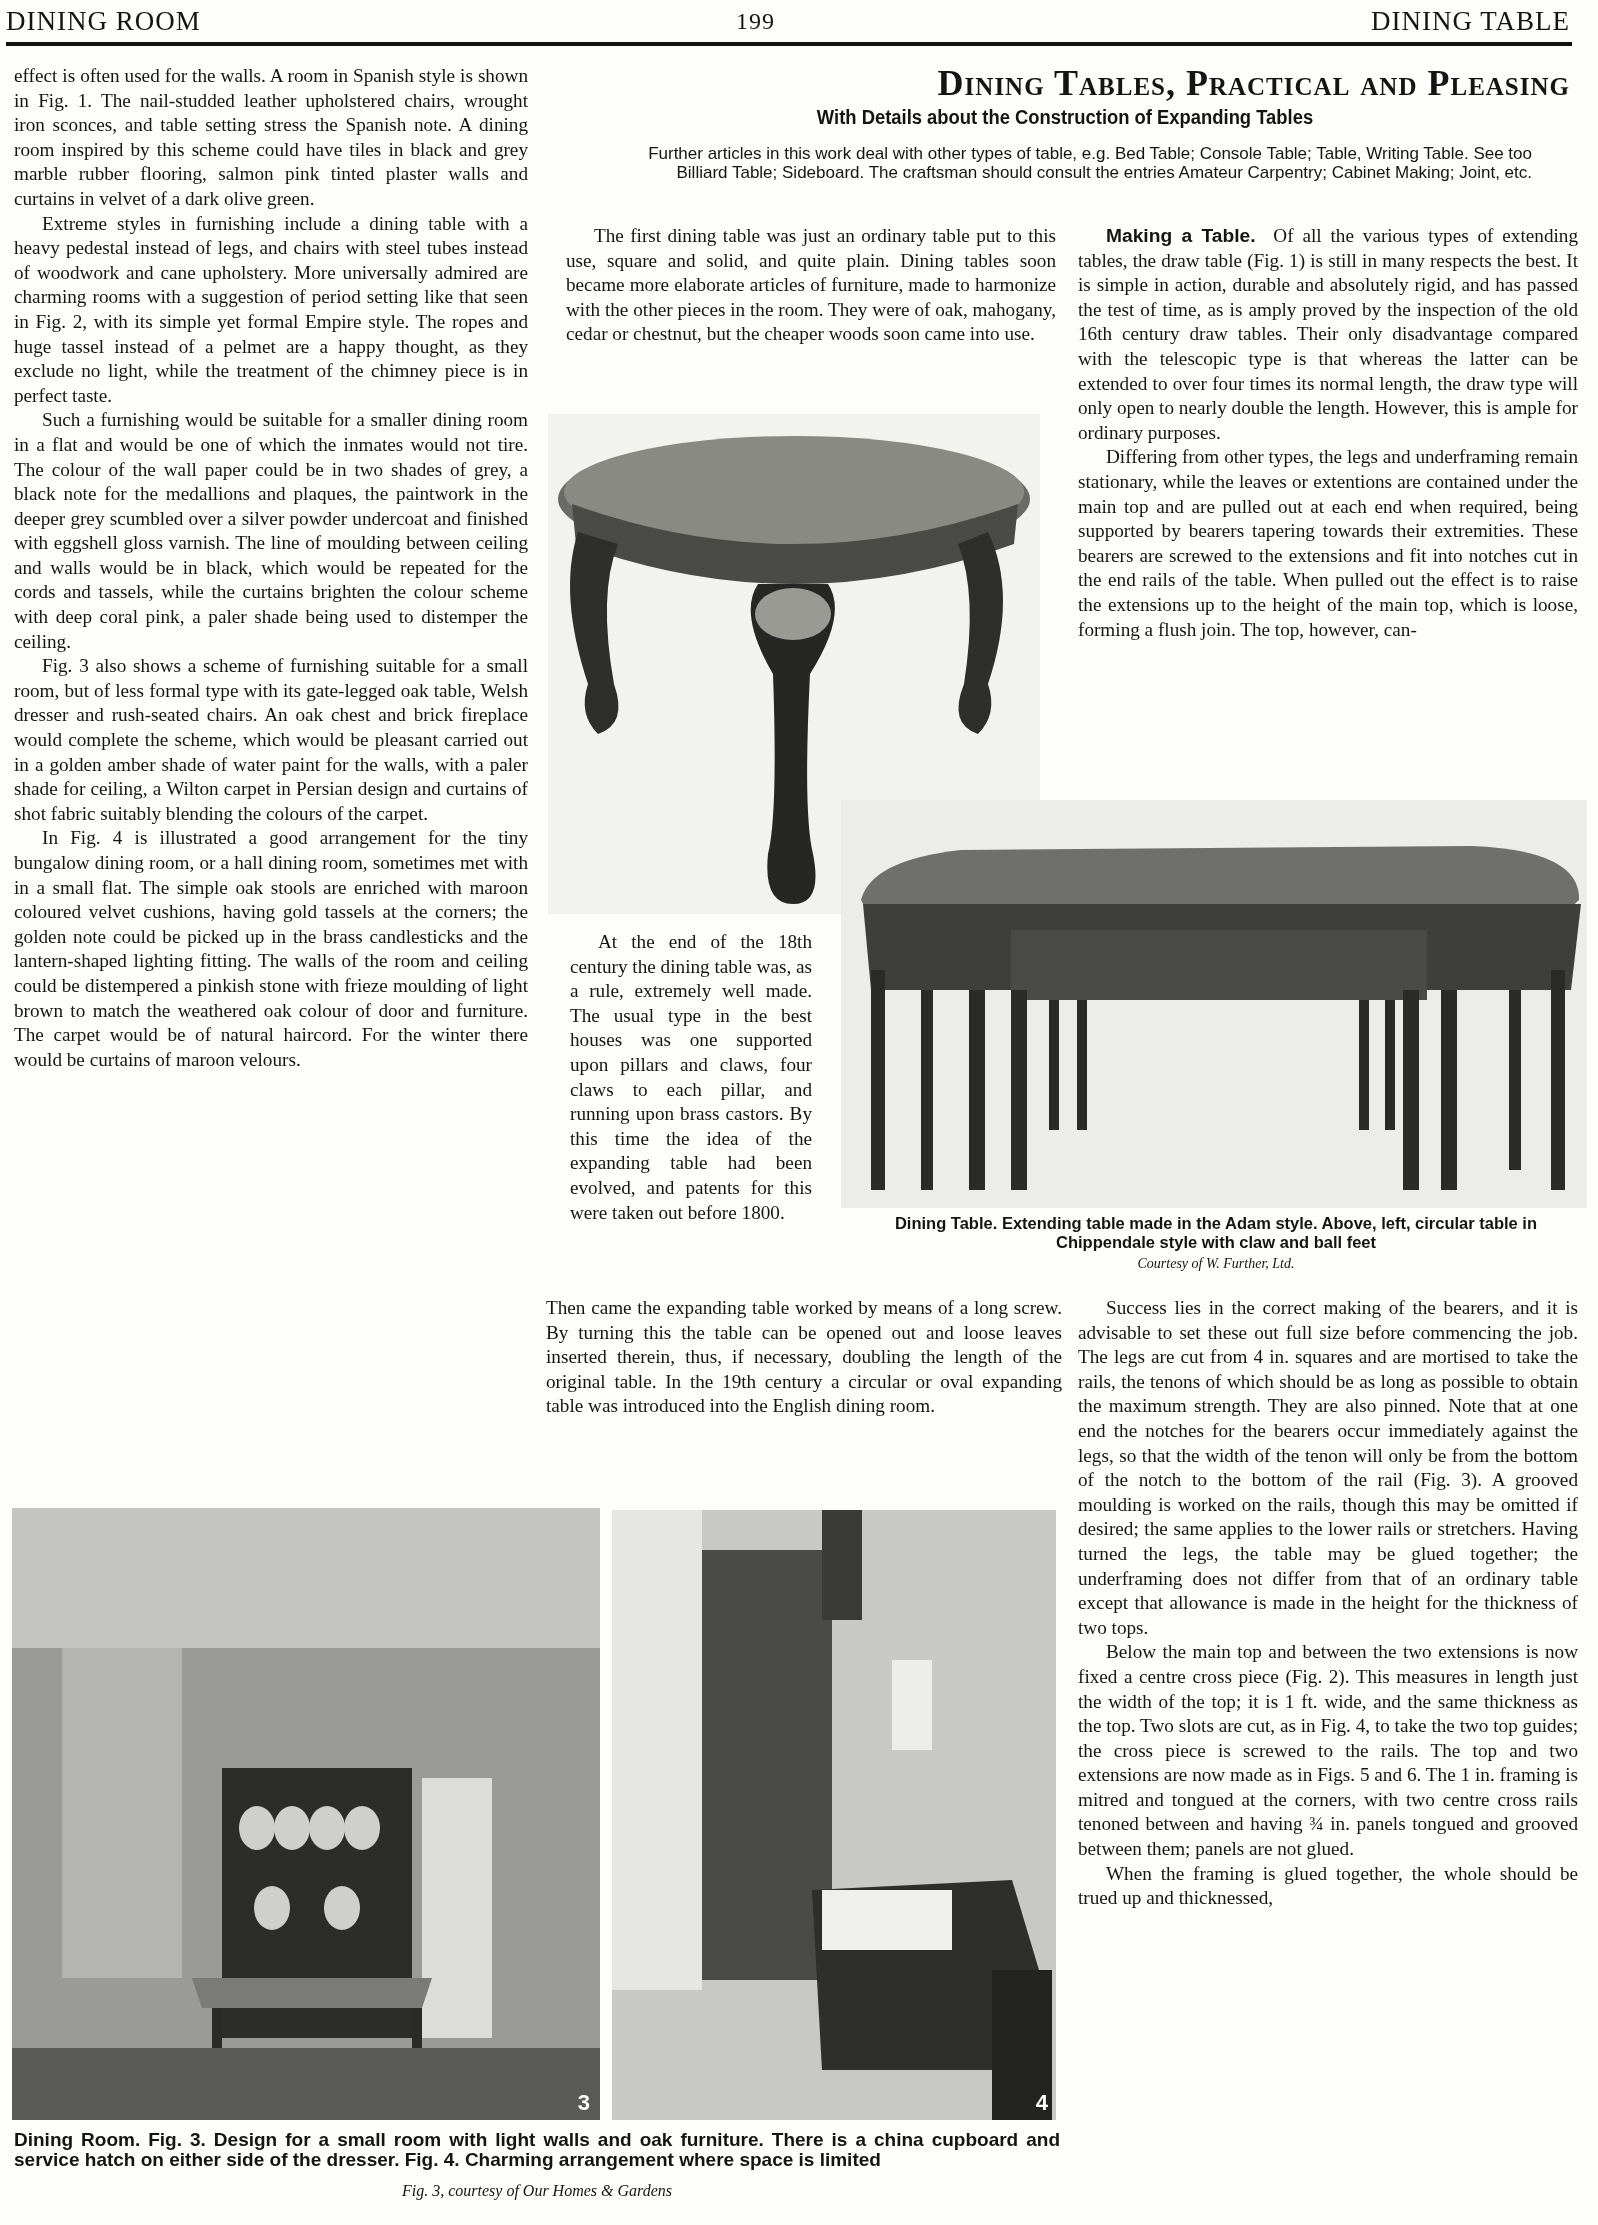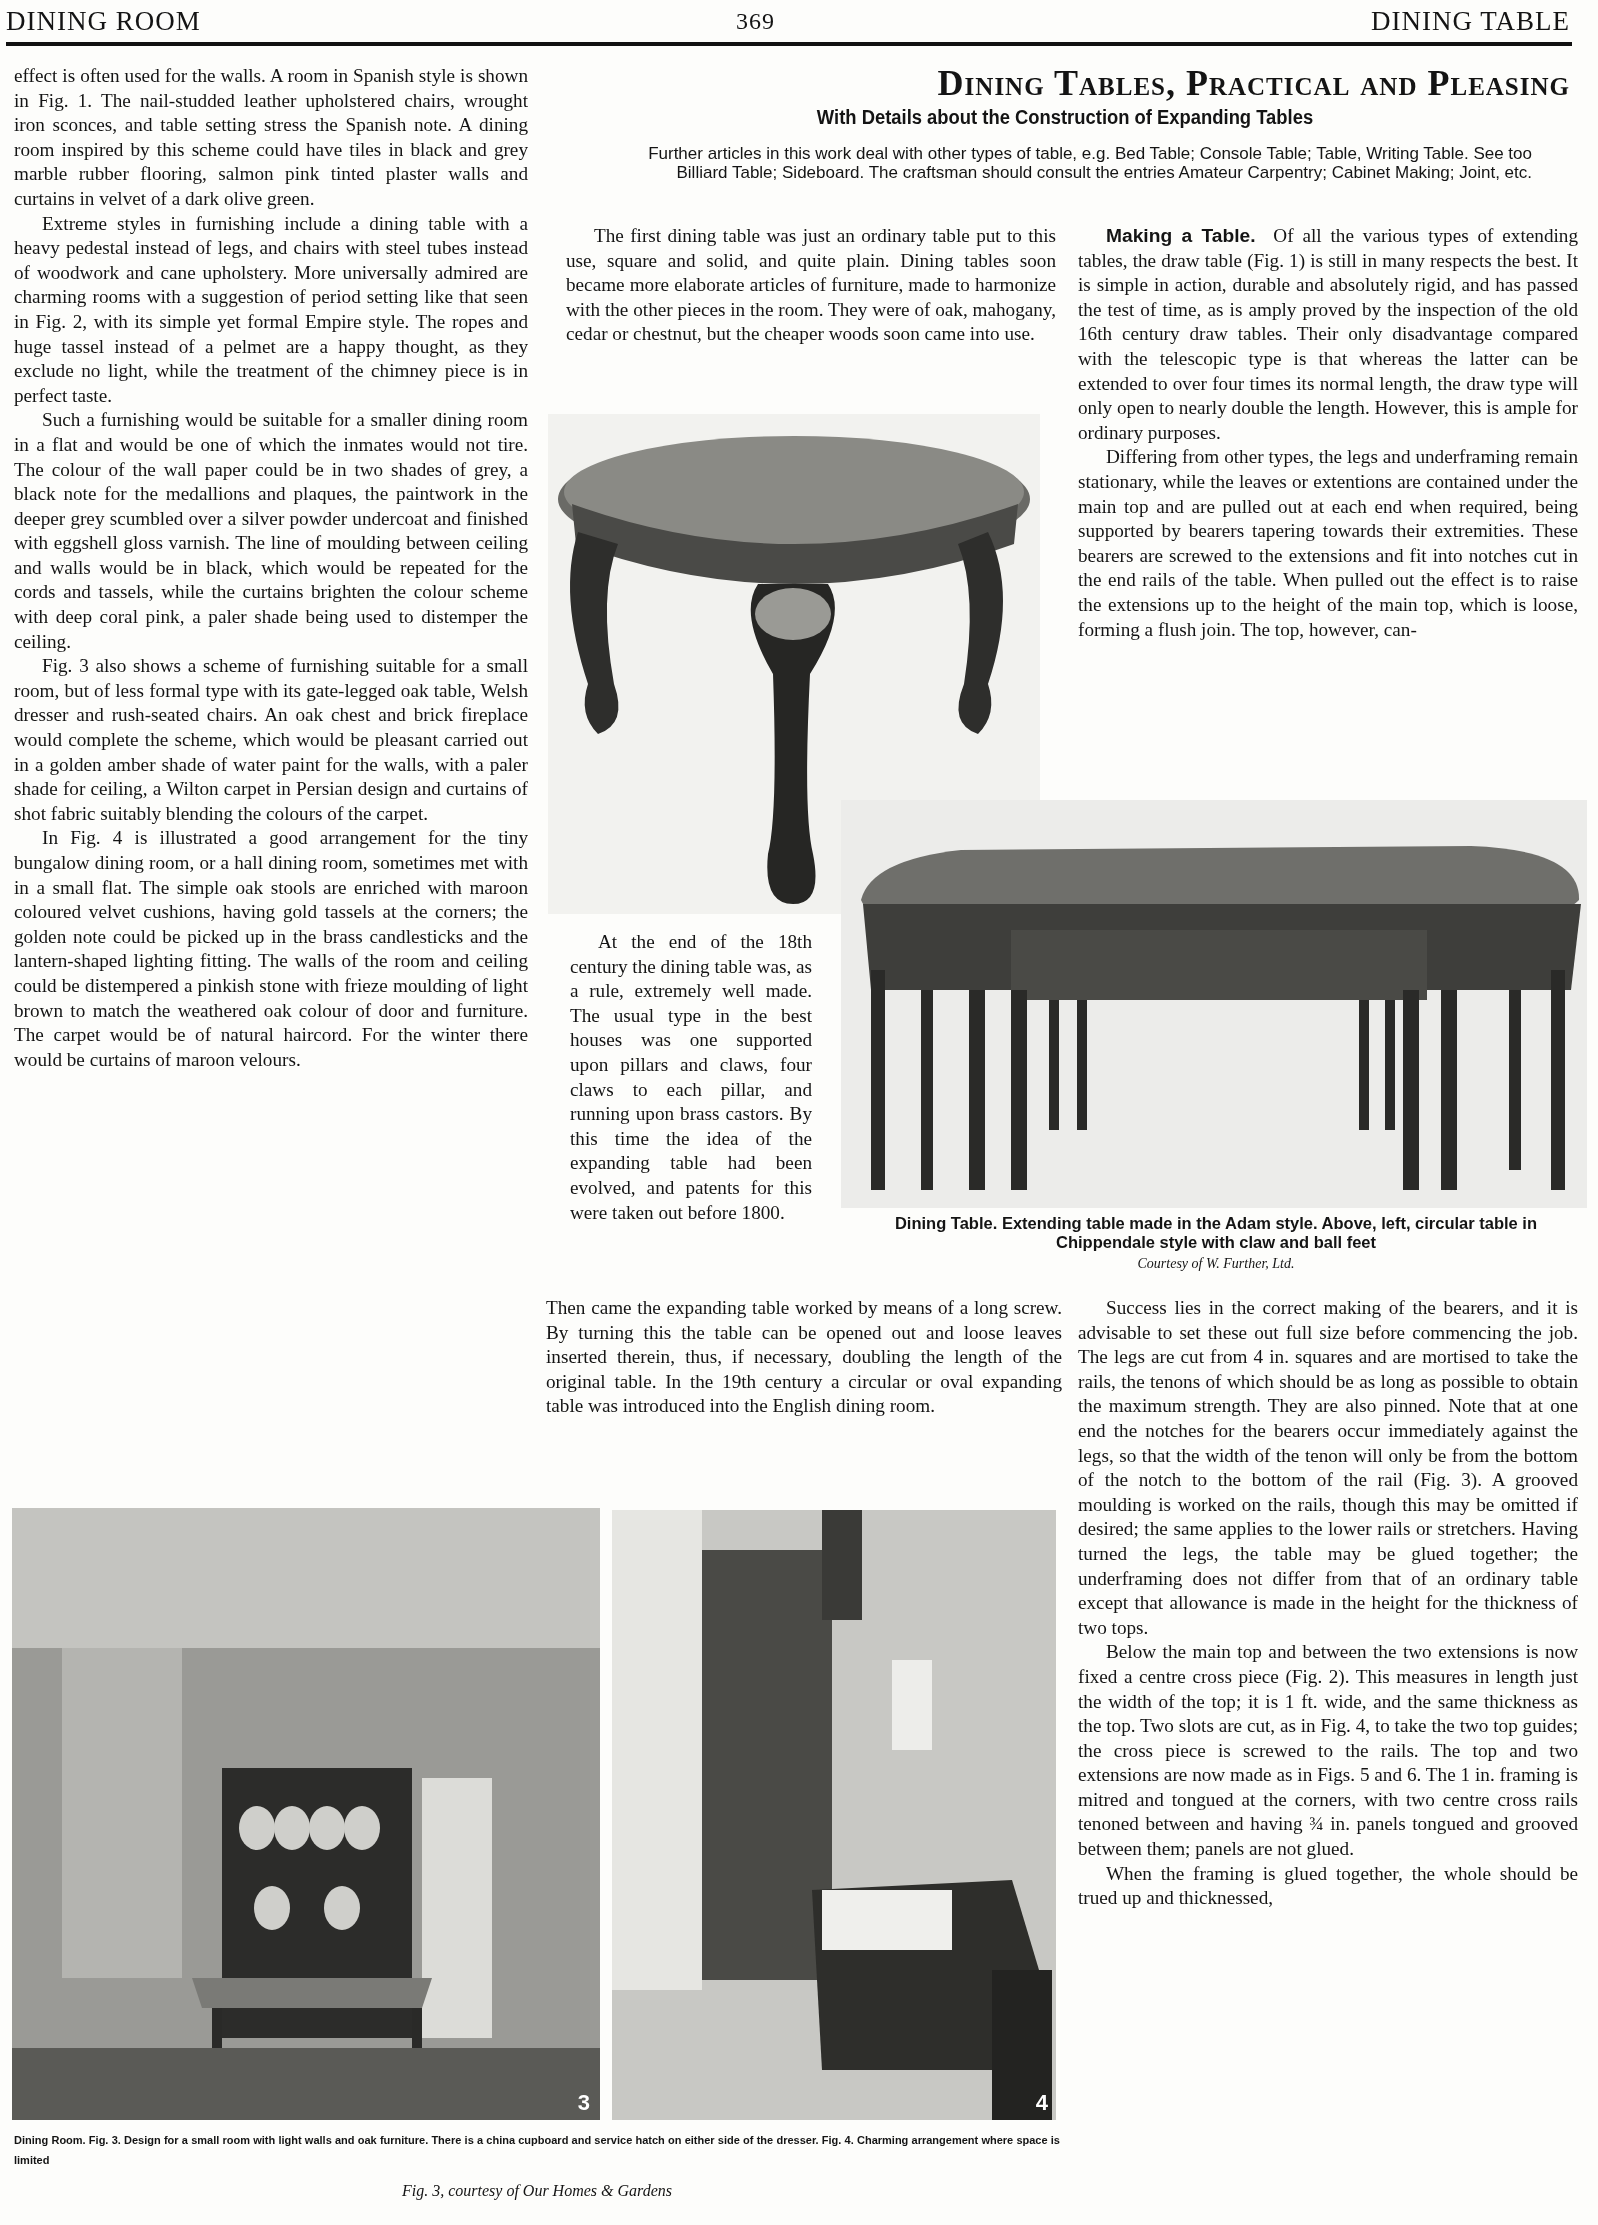--- a/index.html
+++ b/index.html
@@ -31,28 +31,28 @@
   .photo svg{width:100%;height:100%;display:block;}
   #fig-round{left:548px;top:414px;width:492px;height:500px;background:#f2f2ef;}
   #fig-adam{left:841px;top:800px;width:746px;height:408px;background:#ececea;}
   #cap-adam{left:846px;top:1214px;width:740px;text-align:center;
             font-family:"Liberation Sans",sans-serif;font-weight:bold;font-size:16.5px;line-height:19px;}
   #cap-adam-credit{left:846px;top:1256px;width:740px;text-align:center;font-style:italic;font-size:14px;}
   #fig3{left:12px;top:1508px;width:588px;height:612px;background:#8c8c88;}
   #fig4{left:612px;top:1510px;width:444px;height:610px;background:#b8b8b4;}
   .fignum{position:absolute;color:#fff;font-weight:bold;font-family:"Liberation Sans",sans-serif;font-size:22px;}
   #cap-rooms{left:14px;top:2130px;width:1046px;text-align:justify;
-             font-family:"Liberation Sans",sans-serif;font-weight:bold;font-size:11px;line-height:20px;}
+             font-family:"Liberation Sans",sans-serif;font-weight:bold;font-size:19px;line-height:20px;}
   #cap-rooms-credit{left:14px;top:2182px;width:1046px;text-align:center;font-style:italic;font-size:16px;}
 </style>
 </head>
 <body>
 
 <div class="abs running" id="rh-left">DINING ROOM</div>
-<div class="abs running" id="page-num">369</div>
+<div class="abs running" id="page-num">199</div>
 <div class="abs running" id="rh-right">DINING TABLE</div>
 <div class="abs" id="top-rule"></div>
 
 <div class="col" id="col-left">
   <p>effect is often used for the walls. A room in Spanish style is shown in Fig. 1. The nail-studded leather upholstered chairs, wrought iron sconces, and table setting stress the Spanish note. A dining room inspired by this scheme could have tiles in black and grey marble rubber flooring, salmon pink tinted plaster walls and curtains in velvet of a dark olive green.</p>
   <p class="ind">Extreme styles in furnishing include a dining table with a heavy pedestal instead of legs, and chairs with steel tubes instead of woodwork and cane upholstery. More universally admired are charming rooms with a suggestion of period setting like that seen in Fig. 2, with its simple yet formal Empire style. The ropes and huge tassel instead of a pelmet are a happy thought, as they exclude no light, while the treatment of the chimney piece is in perfect taste.</p>
   <p class="ind">Such a furnishing would be suitable for a smaller dining room in a flat and would be one of which the inmates would not tire. The colour of the wall paper could be in two shades of grey, a black note for the medallions and plaques, the paintwork in the deeper grey scumbled over a silver powder undercoat and finished with eggshell gloss varnish. The line of moulding between ceiling and walls would be in black, which would be repeated for the cords and tassels, while the curtains brighten the colour scheme with deep coral pink, a paler shade being used to distemper the ceiling.</p>
   <p class="ind">Fig. 3 also shows a scheme of furnishing suitable for a small room, but of less formal type with its gate-legged oak table, Welsh dresser and rush-seated chairs. An oak chest and brick fireplace would complete the scheme, which would be pleasant carried out in a golden amber shade of water paint for the walls, with a paler shade for ceiling, a Wilton carpet in Persian design and curtains of shot fabric suitably blending the colours of the carpet.</p>
   <p class="ind">In Fig. 4 is illustrated a good arrangement for the tiny bungalow dining room, or a hall dining room, sometimes met with in a small flat. The simple oak stools are enriched with maroon coloured velvet cushions, having gold tassels at the corners; the golden note could be picked up in the brass candlesticks and the lantern-shaped lighting fitting. The walls of the room and ceiling could be distempered a pinkish stone with frieze moulding of light brown to match the weathered oak colour of door and furniture. The carpet would be of natural haircord. For the winter there would be curtains of maroon velours.</p>
 </div>

